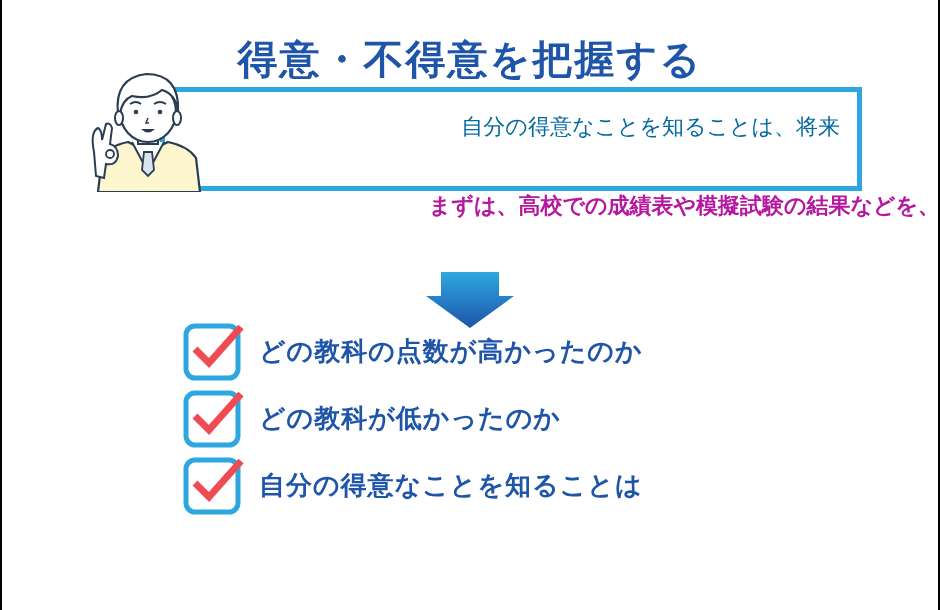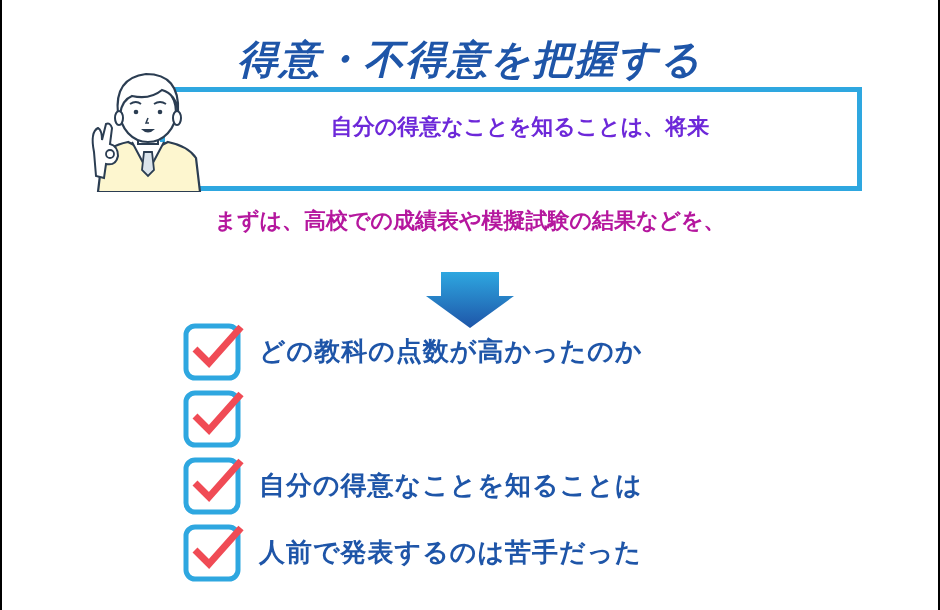--- a/index.html
+++ b/index.html
@@ -10,41 +10,41 @@
   }
   .frame-left, .frame-right {
     position: absolute; top: 0; width: 2px; height: 610px; background: #000;
   }
   .frame-left { left: 0; }
   .frame-right { right: 0; }
 
   .title {
     position: absolute; left: 0; width: 940px; top: 34px;
     text-align: center; font-size: 40px; font-weight: bold;
-    color: #1e55a8; letter-spacing: 2px; line-height: 50px; font-style: italic;
+    color: #1e55a8; letter-spacing: 2px; line-height: 50px;
   }
 
   .info-box {
     position: absolute; left: 160px; top: 87px;
     width: 692px; height: 94px;
     border: 5px solid #2ea7e0; background: #fff;
   }
   .info-text {
     position: absolute; left: 200px; width: 640px; top: 110px;
-    text-align: center; color: #6d28d9; font-weight: bold;
+    text-align: right; color: #0369a1; font-weight: normal;
     font-size: 22px; line-height: 34px;
   }
 
   .character {
     position: absolute; left: 88px; top: 66px; width: 118px; height: 126px;
   }
 
   .instruction {
-    position: absolute; left: 0; width: 940px; top: 204px;
-    text-align: center; color: #b5179e; font-weight: bold;
+    position: absolute; left: 0; width: 940px; top: 189px;
+    text-align: right; color: #b5179e; font-weight: bold;
     font-size: 22px; line-height: 33px;
   }
 
   .down-arrow { position: absolute; left: 426px; top: 270px; width: 88px; height: 58px; }
 
   .checklist { position: absolute; left: 183px; top: 322px; width: 600px; }
   .check-item {
     position: relative; height: 58px; margin-bottom: 9px;
     display: flex; align-items: center;
   }
@@ -118,28 +118,22 @@
       <rect x="3" y="5" width="52" height="52" rx="9" ry="9" fill="#fff" stroke="#2ea7e0" stroke-width="5"></rect>
       <path d="M12 28 L26 42 L58 6" fill="none" stroke="#f04b55" stroke-width="7" stroke-linejoin="miter"></path>
     </svg>
     <span class="check-label">どの教科の点数が高かったのか</span>
   </div>
   <div class="check-item">
     <svg class="check-box" viewBox="0 0 62 60">
       <rect x="3" y="5" width="52" height="52" rx="9" ry="9" fill="#fff" stroke="#2ea7e0" stroke-width="5"></rect>
       <path d="M12 28 L26 42 L58 6" fill="none" stroke="#f04b55" stroke-width="7" stroke-linejoin="miter"></path>
     </svg>
+    <span class="check-label">どの教科が低かったのか</span>
   </div>
   <div class="check-item">
     <svg class="check-box" viewBox="0 0 62 60">
       <rect x="3" y="5" width="52" height="52" rx="9" ry="9" fill="#fff" stroke="#2ea7e0" stroke-width="5"></rect>
       <path d="M12 28 L26 42 L58 6" fill="none" stroke="#f04b55" stroke-width="7" stroke-linejoin="miter"></path>
     </svg>
     <span class="check-label">自分の得意なことを知ることは</span>
   </div>
-  <div class="check-item">
-    <svg class="check-box" viewBox="0 0 62 60">
-      <rect x="3" y="5" width="52" height="52" rx="9" ry="9" fill="#fff" stroke="#2ea7e0" stroke-width="5"></rect>
-      <path d="M12 28 L26 42 L58 6" fill="none" stroke="#f04b55" stroke-width="7" stroke-linejoin="miter"></path>
-    </svg>
-    <span class="check-label">人前で発表するのは苦手だった</span>
-  </div>
 </div>
 
 </body></html>

